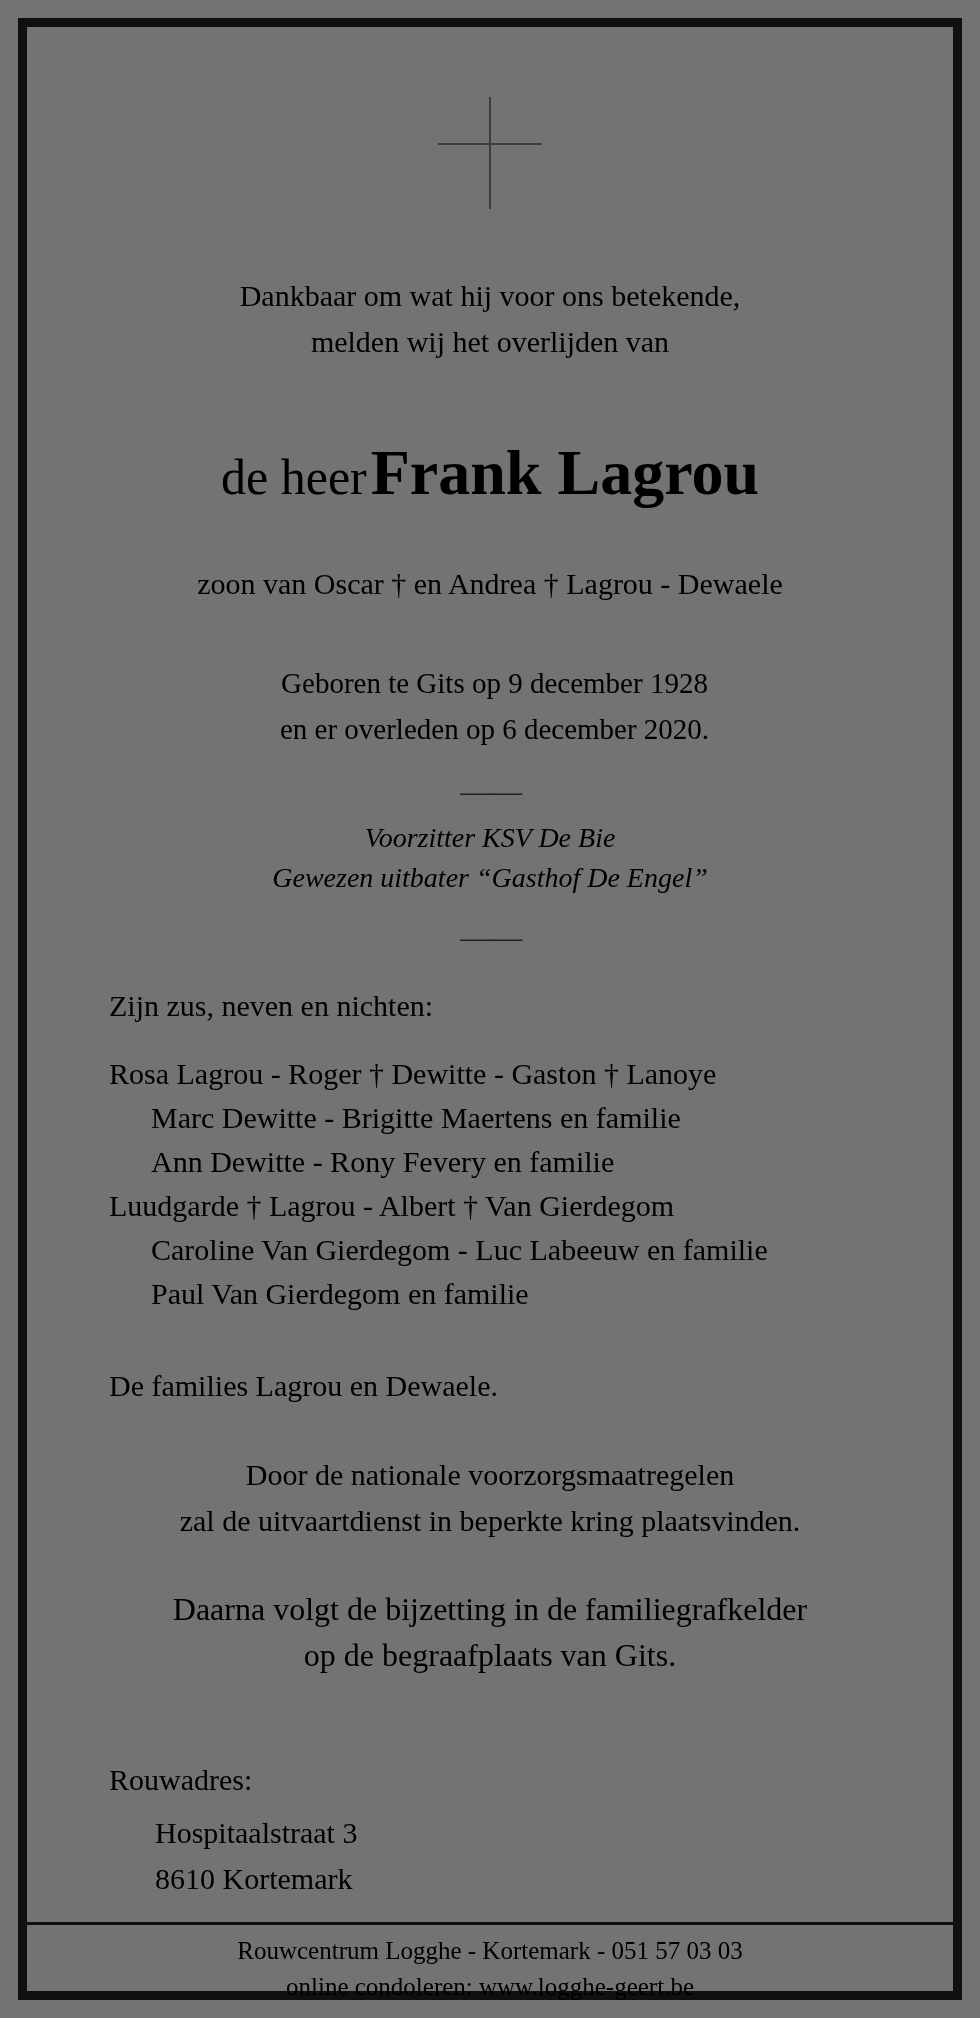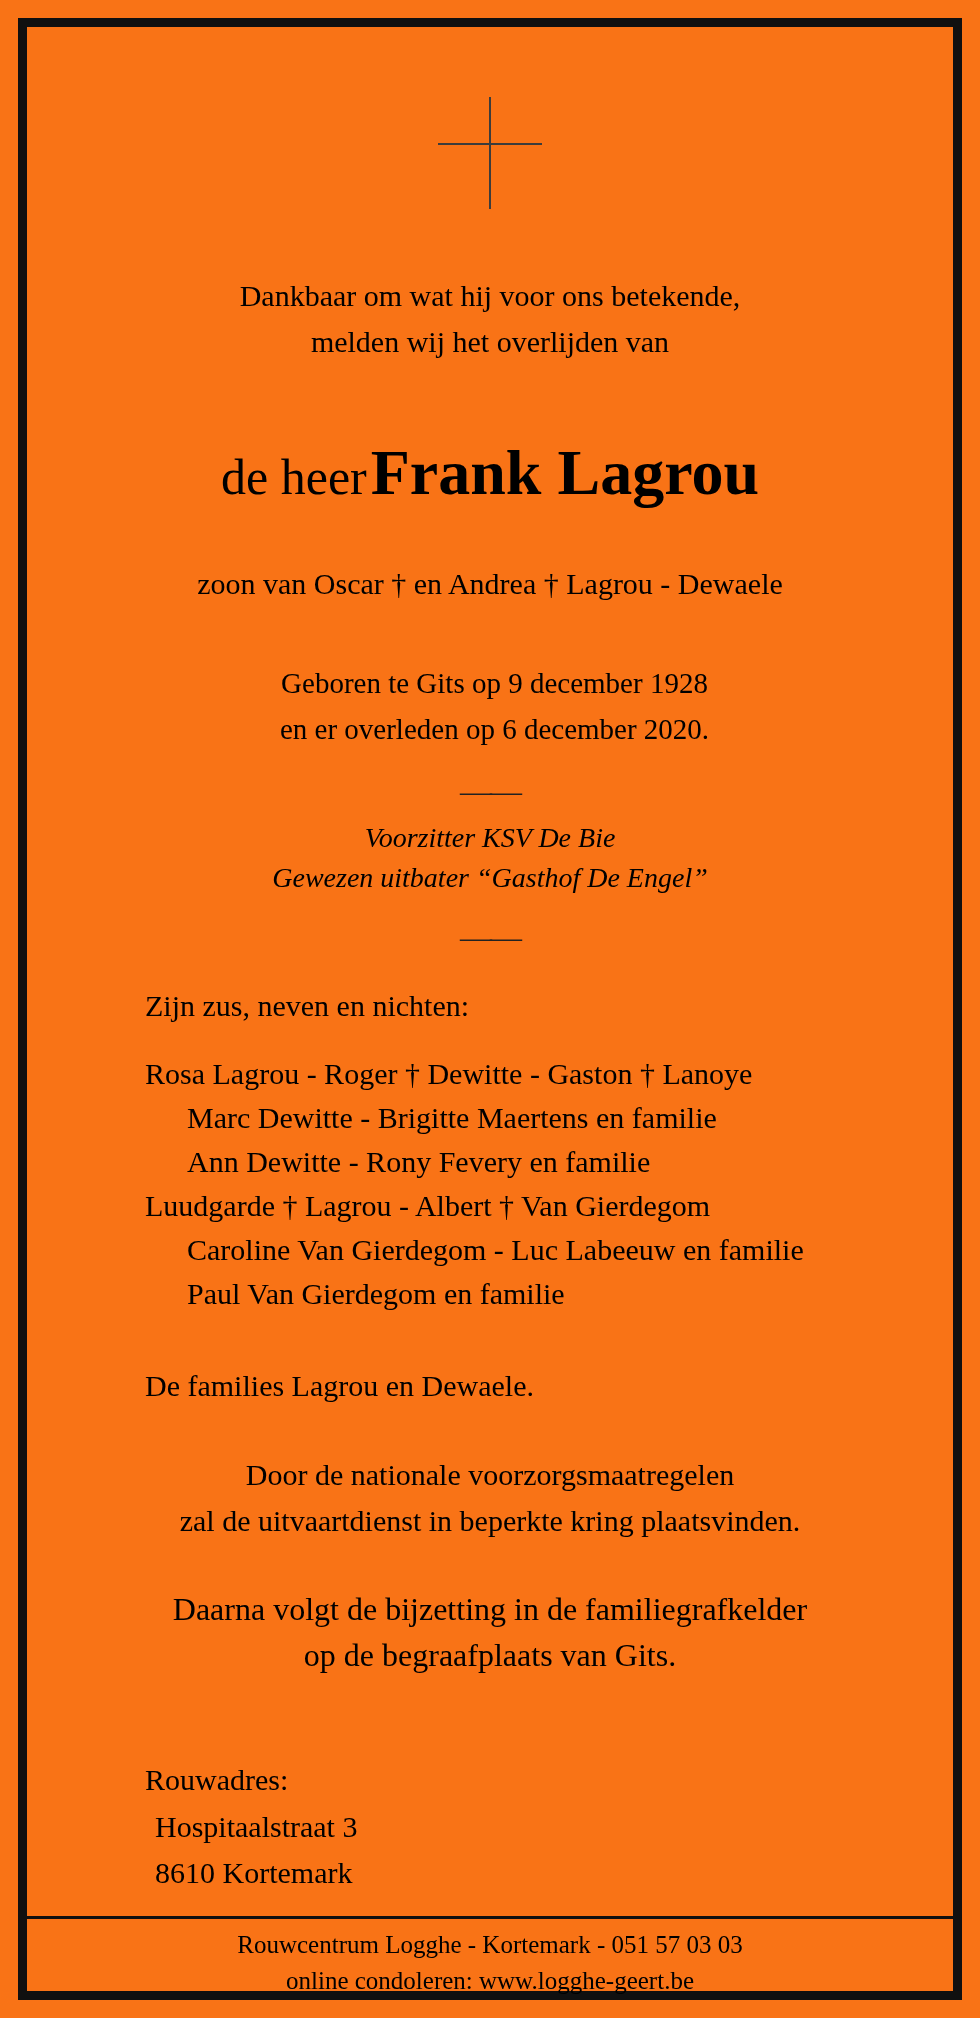--- a/index.html
+++ b/index.html
@@ -4,21 +4,21 @@
 <style>
   html, body {
     margin: 0;
     padding: 0;
     background: #ffffff;
   }
   .page {
     position: relative;
     width: 980px;
     height: 2018px;
-    background: #f97316;
+    background: #737373;
     color: #000000;
     font-family: "Liberation Serif", "DejaVu Serif", serif;
     overflow: hidden;
   }
   .frame {
     position: absolute;
     top: 18px; left: 18px; right: 18px; bottom: 18px;
     border: 9px solid #101010;
     pointer-events: none;
   }
@@ -102,21 +102,21 @@
 
   .roles {
     margin-top: 10px;
     font-style: italic;
     font-size: 28px;
     line-height: 40px;
   }
 
   .left {
     text-align: left;
-    padding-left: 118px;
+    padding-left: 82px;
     padding-right: 40px;
   }
 
   .relatives-heading {
     margin-top: 30px;
     font-size: 30px;
     line-height: 44px;
   }
 
   .relatives {
@@ -147,21 +147,21 @@
     line-height: 46px;
   }
 
   .address-label {
     margin-top: 80px;
     font-size: 30px;
     line-height: 44px;
   }
 
   .address {
-    margin-top: 2px;
+    margin-top: 8px;
     font-size: 30px;
     line-height: 46px;
     padding-left: 128px;
   }
 
   .rule {
     margin-top: 20px;
     border: none;
     border-top: 3px solid #101010;
     width: 100%;

